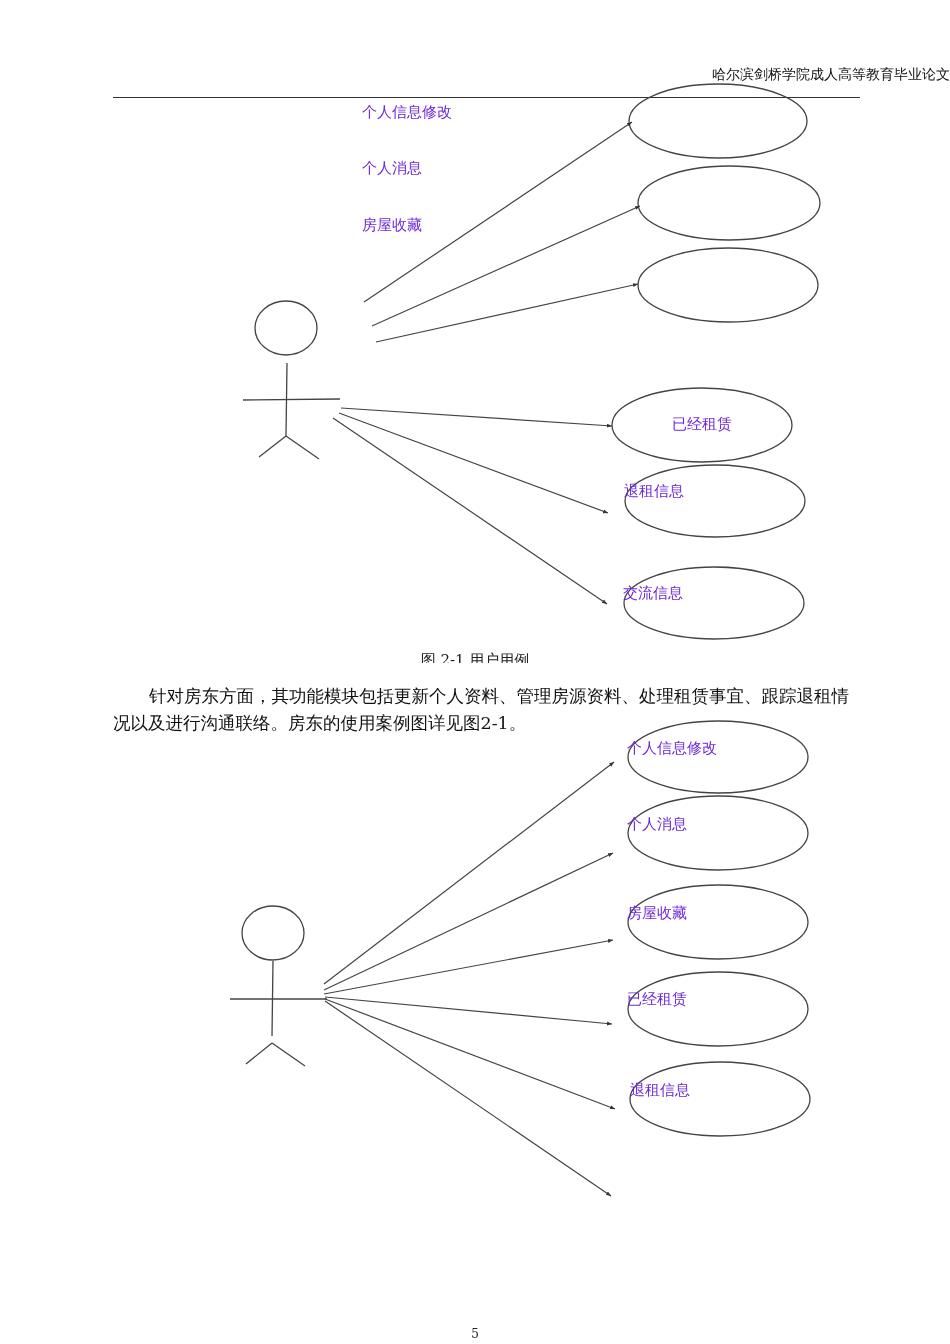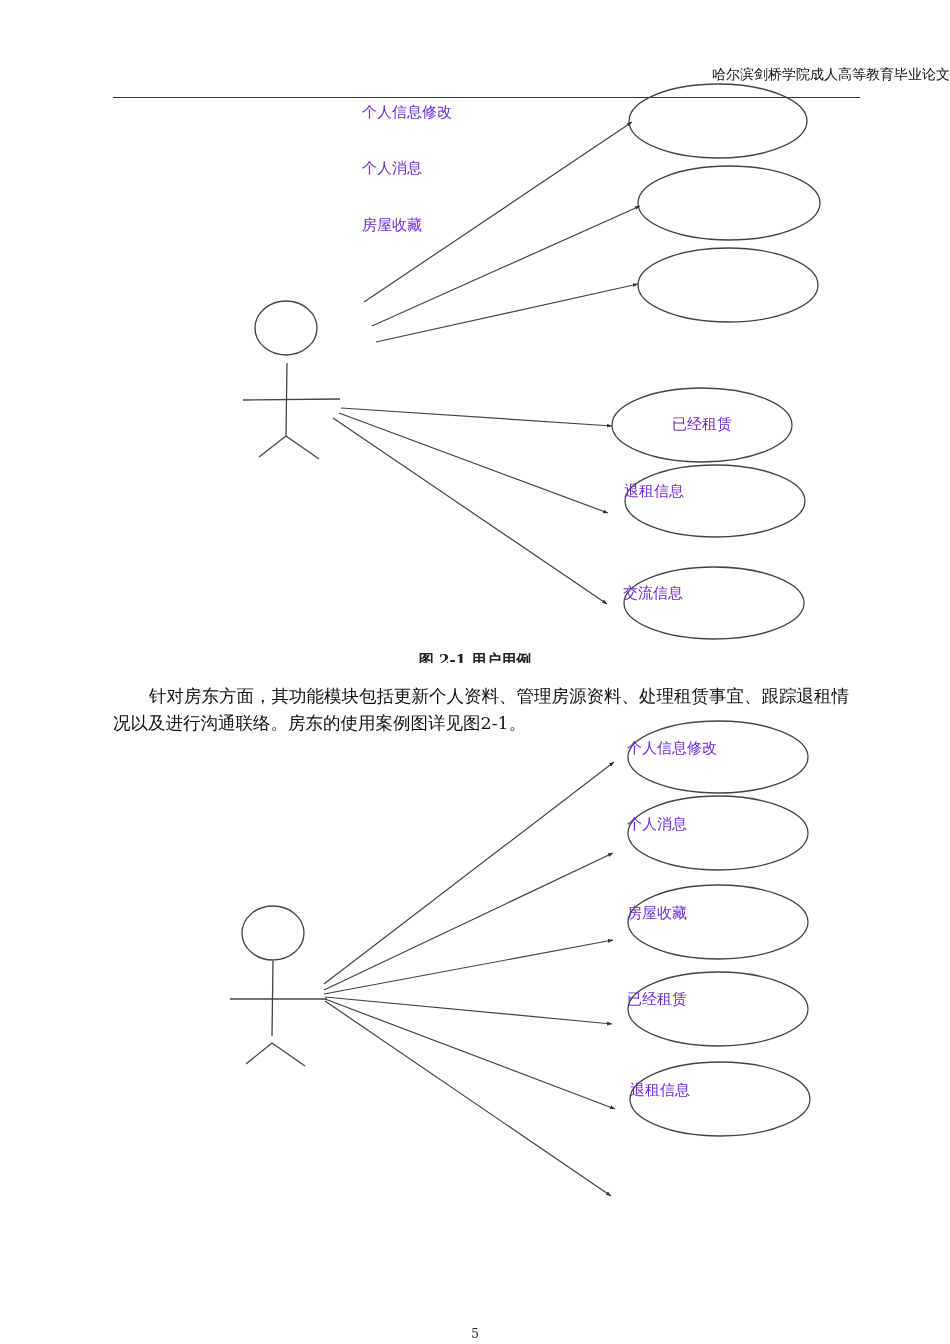--- a/index.html
+++ b/index.html
@@ -5,21 +5,21 @@
   html, body { margin:0; padding:0; background:#ffffff; }
   body { width:950px; height:1344px; position:relative; overflow:hidden;
          font-family:"DejaVu Serif","Liberation Serif",serif; color:#000; }
   .abs { position:absolute; }
   .header-title { left:0; width:950px; top:66px; text-align:right; font-size:14px; color:#111; }
   .header-rule { left:113px; width:747px; top:97px; height:0; border-top:1px solid #333; }
   .diagram { left:0; top:0; width:950px; height:1344px; }
   .lbl { font-size:15px; color:#6d28d9; white-space:nowrap; line-height:18px; }
   .caption { left:0; width:1000px; top:651px; height:12px; overflow:hidden; text-align:center;
              font-size:15px; color:#222; }
-  .caption span { display:inline-block; margin-left:-50px;font-weight:bold; }
+  .caption span { display:inline-block; margin-left:-50px; }
   .para { left:113px; width:747px; top:683px; font-size:17.5px; line-height:27px; color:#111; }
   .para p { margin:0; text-indent:36px; }
   .page-num { left:0; width:1000px; top:1327px; text-align:center; font-size:12px; color:#222; }
   .page-num span { display:inline-block; margin-left:-50px; }
 </style>
 </head>
 <body>
 
 <div class="abs header-title">哈尔滨剑桥学院成人高等教育毕业论文</div>
 <div class="abs header-rule"></div>

